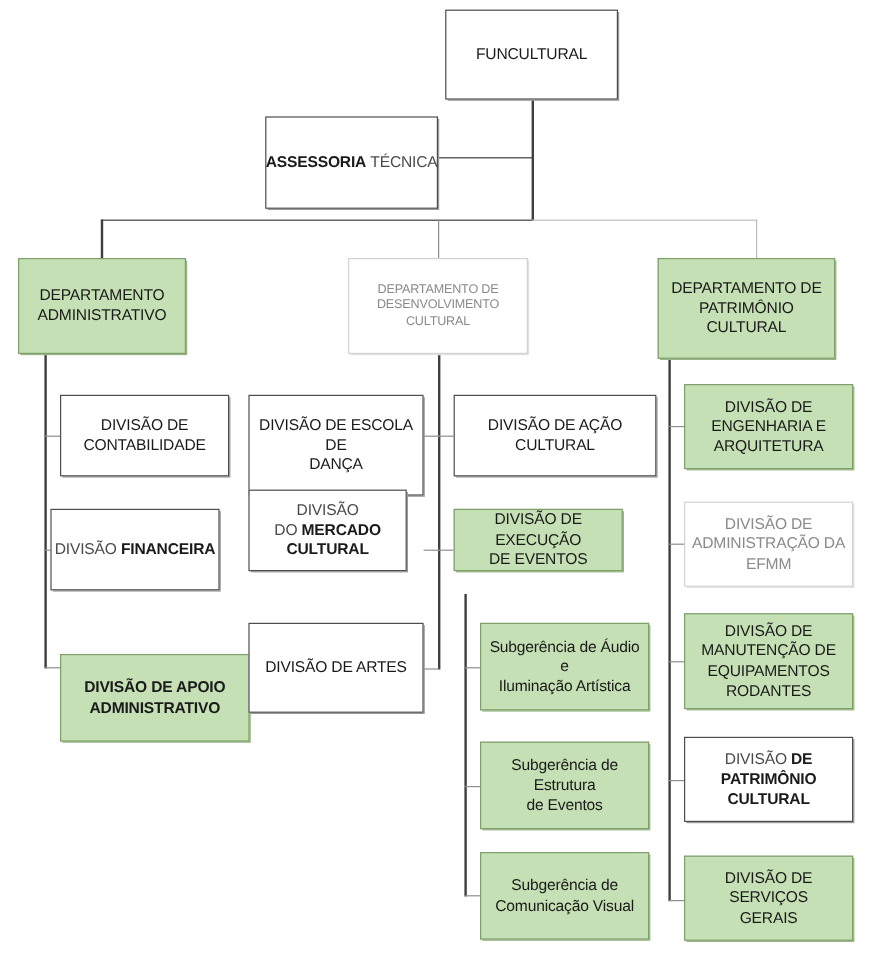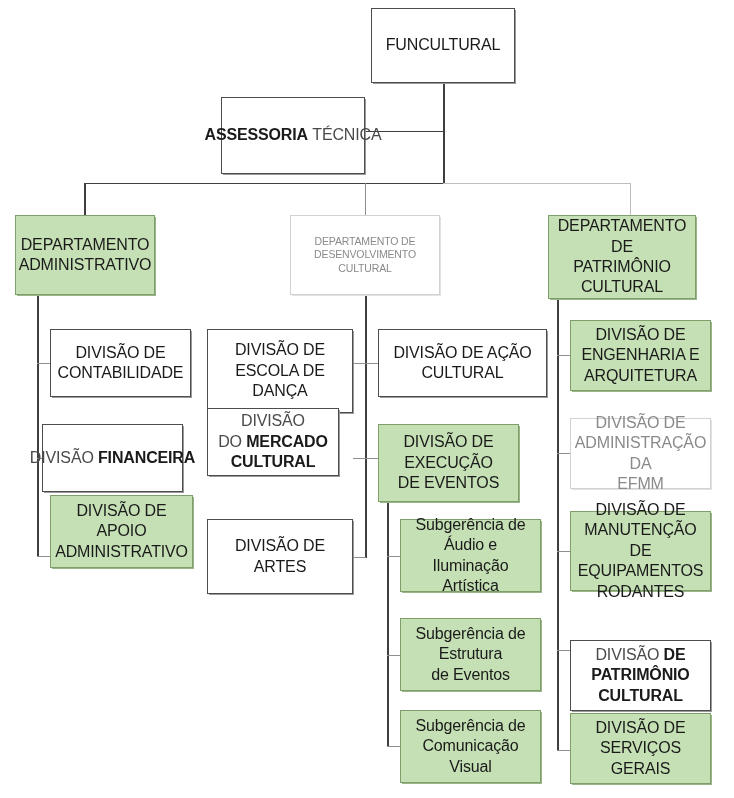--- a/index.html
+++ b/index.html
@@ -40,21 +40,21 @@
     color:#8a8a8a;
     box-shadow:1.5px 1.5px 0 -0.5px #e2e2e2;
   }
   
   .b-green{
     background:#c5e0b4;
     border:1px solid #7e9e6a;
     color:#1a1a1a;
     box-shadow:1.5px 1.5px 0 -0.5px #9bb58a;
   }
-  .fs11{font-size:16px;}
+  .fs11{font-size:13px;}
   .fs10{font-size:10.5px;}
   .mix b{font-weight:700;}
   .mix i{font-style:normal;color:#4a4a4a;font-weight:400;}
   .ttl{font-weight:400;}
   
   .ln{position:absolute;z-index:1;}
   .ln-d{background:#3f3f3f;}
   .ln-m{background:#8e8e8e;}
   .ln-l{background:#bdbdbd;}
 </style>
@@ -138,21 +138,21 @@
       <span>CONTABILIDADE</span>
     </span>
   </div>
 
   <div class="node b-dark fs11 mix" style="left:42px;top:424px;width:141px;height:68px;">
     <span class="lbl">
       <i>DIVISÃO</i><i>&nbsp;</i><b>FINANCEIRA</b>
     </span>
   </div>
 
-  <div class="node b-green fs11" style="left:50px;top:495px;width:143px;height:73px;">
+  <div class="node b-green fs11" style="left:50px;top:545px;width:158px;height:73px;font-weight:bold;">
     <span class="lbl">
       <span>DIVISÃO DE APOIO</span><br>
       <span>ADMINISTRATIVO</span>
     </span>
   </div>
 
   <div class="node b-dark fs11" style="left:207px;top:329px;width:146px;height:84px;">
     <span class="lbl">
       <span>DIVISÃO DE ESCOLA DE</span><br>
       <span>DANÇA</span>
@@ -170,21 +170,21 @@
     <span class="lbl">DIVISÃO DE ARTES</span>
   </div>
 
   <div class="node b-dark fs11" style="left:378px;top:329px;width:169px;height:68px;">
     <span class="lbl">
       <span>DIVISÃO DE AÇÃO</span><br>
       <span>CULTURAL</span>
     </span>
   </div>
 
-  <div class="node b-green fs11" style="left:378px;top:424px;width:141px;height:78px;">
+  <div class="node b-green fs11" style="left:378px;top:424px;width:141px;height:52px;">
     <span class="lbl">
       <span>DIVISÃO DE EXECUÇÃO</span><br>
       <span>DE EVENTOS</span>
     </span>
   </div>
 
   <div class="node b-green fs11" style="left:400px;top:519px;width:141px;height:73px;">
     <span class="lbl">
       <span>Subgerência de Áudio e</span><br>
       <span>Iluminação Artística</span>
@@ -223,21 +223,21 @@
 
   <div class="node b-green fs11" style="left:570px;top:511px;width:141px;height:80px;">
     <span class="lbl">
       <span>DIVISÃO DE</span><br>
       <span>MANUTENÇÃO DE</span><br>
       <span>EQUIPAMENTOS</span><br>
       <span>RODANTES</span>
     </span>
   </div>
 
-  <div class="node b-dark fs11 mix" style="left:570px;top:614px;width:141px;height:71px;margin-top:26px;">
+  <div class="node b-dark fs11 mix" style="left:570px;top:614px;width:141px;height:71px;">
     <span class="lbl">
       <i>DIVISÃO</i><i>&nbsp;</i><b>DE PATRIMÔNIO</b><br>
       <b>CULTURAL</b>
     </span>
   </div>
 
   <div class="node b-green fs11" style="left:570px;top:713px;width:141px;height:71px;">
     <span class="lbl">
       <span>DIVISÃO DE SERVIÇOS</span><br>
       <span>GERAIS</span>

